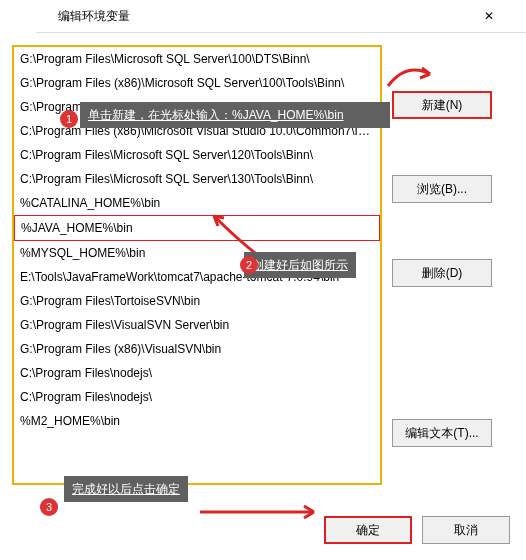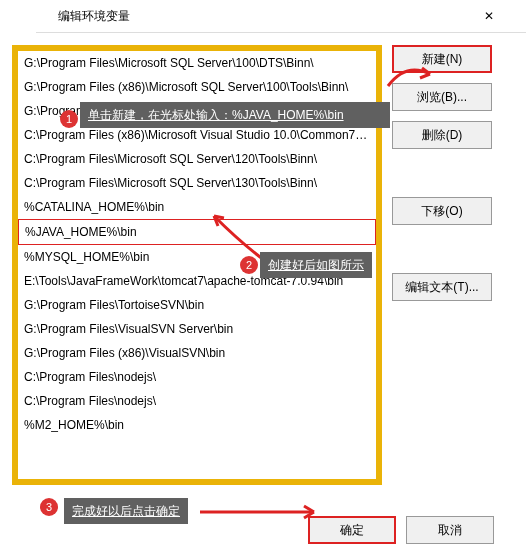--- a/index.html
+++ b/index.html
@@ -1,28 +1,28 @@
 <!DOCTYPE html>
 <html><head>
 <meta charset="utf-8">
 <style>
 * { box-sizing: border-box; margin: 0; padding: 0; }
 body { font-family: "Microsoft YaHei", Arial, sans-serif; font-size: 12px; background: #fff; width: 526px; height: 560px; position: relative; overflow: hidden; }
 .titlebar { display: flex; justify-content: space-between; align-items: center; padding: 6px 22px; border-bottom: 1px solid #ddd; margin-left: 36px; }
 .titlebar .title { font-size: 12px; }
 .close-btn { width: 30px; height: 20px; display: flex; align-items: center; justify-content: center; cursor: pointer; }
 .content { padding: 12px; display: flex; gap: 10px; }
-.listbox { width: 370px; height: 440px; border: 6px solid #eab308; background: #fff; overflow: hidden; position: relative; }
+.listbox { width: 370px; height: 440px; border: 2px solid #eab308; background: #fff; overflow: hidden; position: relative; }
 .listbox .item { padding: 3px 6px; white-space: nowrap; overflow: hidden; text-overflow: ellipsis; font-size: 12px; line-height: 1.5; }
 .listbox .item.sel { border: 1px solid #d22; }
 .btncol { display: flex; flex-direction: column; gap: 10px; }
 .btncol .spacer { height: 28px; }
-.btn { width: 100px; height: 28px; border: 1px solid #999; background: #f0f0f0; font-size: 12px; cursor: pointer; }
+.btn { width: 100px; height: 28px; border: 1px solid #999; background: #f0f0f0; font-size: 12px; cursor: pointer; margin-top: 46px; }
 .btn.hl { border: 2px solid #d22; }
-.dlgbtns { position: absolute; bottom: 16px; right: 32px; display: flex; gap: 10px; }
+.dlgbtns { position: absolute; bottom: 16px; right: 16px; display: flex; gap: 10px; }
 .dlgbtns .btn { width: 88px; }
 .anno { position: absolute; background: #606060; color: #fff; padding: 4px 8px; font-size: 12px; line-height: 1.5; pointer-events: none; z-index: 10; text-decoration: underline; }
 .badge { position: absolute; width: 18px; height: 18px; border-radius: 50%; background: #d33; color: #fff; font-size: 11px; display: flex; align-items: center; justify-content: center; z-index: 11; pointer-events: none; }
 .arrow { position: absolute; z-index: 9; pointer-events: none; }
 </style>
 </head>
 <body>
 
 <div class="titlebar">
   <span class="title">编辑环境变量</span>
@@ -46,41 +46,40 @@
       <div class="item">G:\Program Files (x86)\VisualSVN\bin</div>
       <div class="item">C:\Program Files\nodejs\</div>
       <div class="item">C:\Program Files\nodejs\</div>
       <div class="item">%M2_HOME%\bin</div>
     </div>
   <div class="btncol">
     <button class="btn hl">新建(N)</button>
     <button class="btn">浏览(B)...</button>
     <button class="btn">删除(D)</button>
     <div class="spacer"></div>
-    <button class="btn">下移(O)</button>
     <div class="spacer"></div>
     <button class="btn">编辑文本(T)...</button>
   </div>
 </div>
 
 <div class="dlgbtns">
   <button class="btn hl">确定</button>
   <button class="btn">取消</button>
 </div>
 
 <div class="badge" style="left:60px;top:110px">1</div>
 <div class="anno" style="left:80px;top:102px;width:310px">
   <div>单击新建，在光标处输入：%JAVA_HOME%\bin</div>
 </div>
 
 <div class="badge" style="left:240px;top:256px">2</div>
-<div class="anno" style="left:260px;top:252px">创建好后如图所示</div>
+<div class="anno" style="left:244px;top:252px">创建好后如图所示</div>
 
 <div class="badge" style="left:40px;top:498px">3</div>
-<div class="anno" style="left:64px;top:498px">完成好以后点击确定</div>
+<div class="anno" style="left:64px;top:476px">完成好以后点击确定</div>
 
 <svg class="arrow" style="left:386px;top:60px;width:50px;height:30px">
     <path d="M2 26 Q20 2 44 14" stroke="#d22" stroke-width="3" fill="none"></path>
     <path d="M44 14 L36 8 M44 14 L34 18" stroke="#d22" stroke-width="3" fill="none"></path>
   </svg>
 <svg class="arrow" style="left:210px;top:212px;width:60px;height:50px">
     <path d="M54 48 Q30 30 4 4" stroke="#d22" stroke-width="3" fill="none"></path>
     <path d="M4 4 L14 6 M4 4 L8 14" stroke="#d22" stroke-width="3" fill="none"></path>
   </svg>
 <svg class="arrow" style="left:196px;top:500px;width:130px;height:24px">

